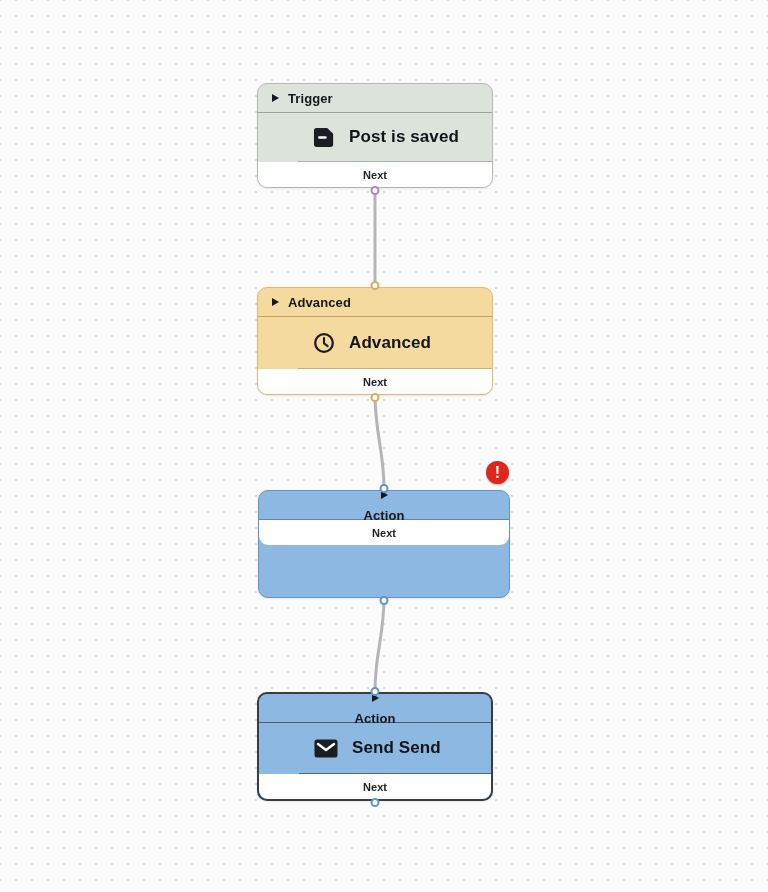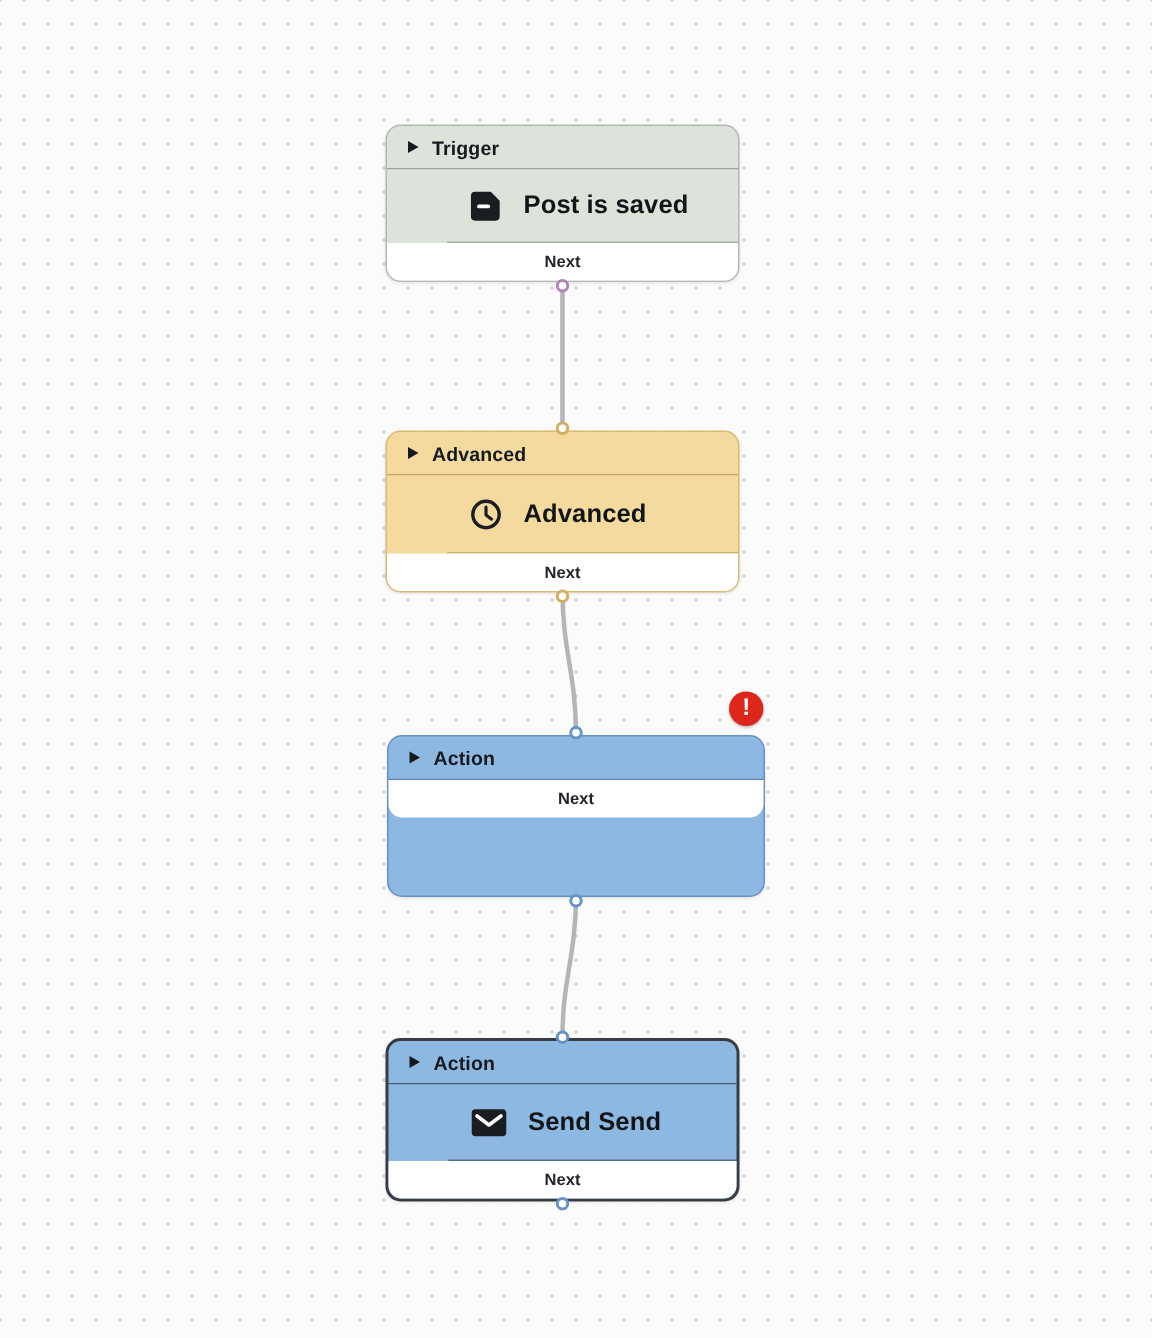--- a/index.html
+++ b/index.html
@@ -46,21 +46,21 @@
   .next { font-size:11px; font-weight:700; color:#202327; }
 
   
   .sage  { background:#dce3db; border-color:#b3bab2; }
   .sage  .node-header { border-bottom:1px solid rgba(75,85,75,0.45); }
   .sage  .node-body   { border-bottom:1px solid rgba(75,85,75,0.35); }
   .amber { background:#f4da9f; border-color:#dcbb72; }
   .amber .node-header { border-bottom:1px solid rgba(150,110,35,0.5); }
   .amber .node-body   { border-bottom:1px solid rgba(150,110,35,0.4); }
   .blue  { background:#8db8e2; border-color:#6593c4; }
-  .blue  .node-header { border-bottom:1px solid rgba(35,70,110,0.45); }
+  .blue  .node-header { border-bottom:1px solid rgba(35,70,110,0.45);flex-direction:column; }
   .blue  .node-body   { border-bottom:1px solid rgba(35,70,110,0.35); }
   .selected { border:2px solid #383d43; }
   .selected .node-header { border-bottom:1px solid rgba(25,32,40,0.6); }
   .selected .node-body   { border-bottom:1px solid rgba(25,32,40,0.5); }
 
   .port {
     position:absolute; left:50%; width:9px; height:9px;
     background:#ffffff; border:2.5px solid; border-radius:50%;
     transform:translateX(-50%);
   }

